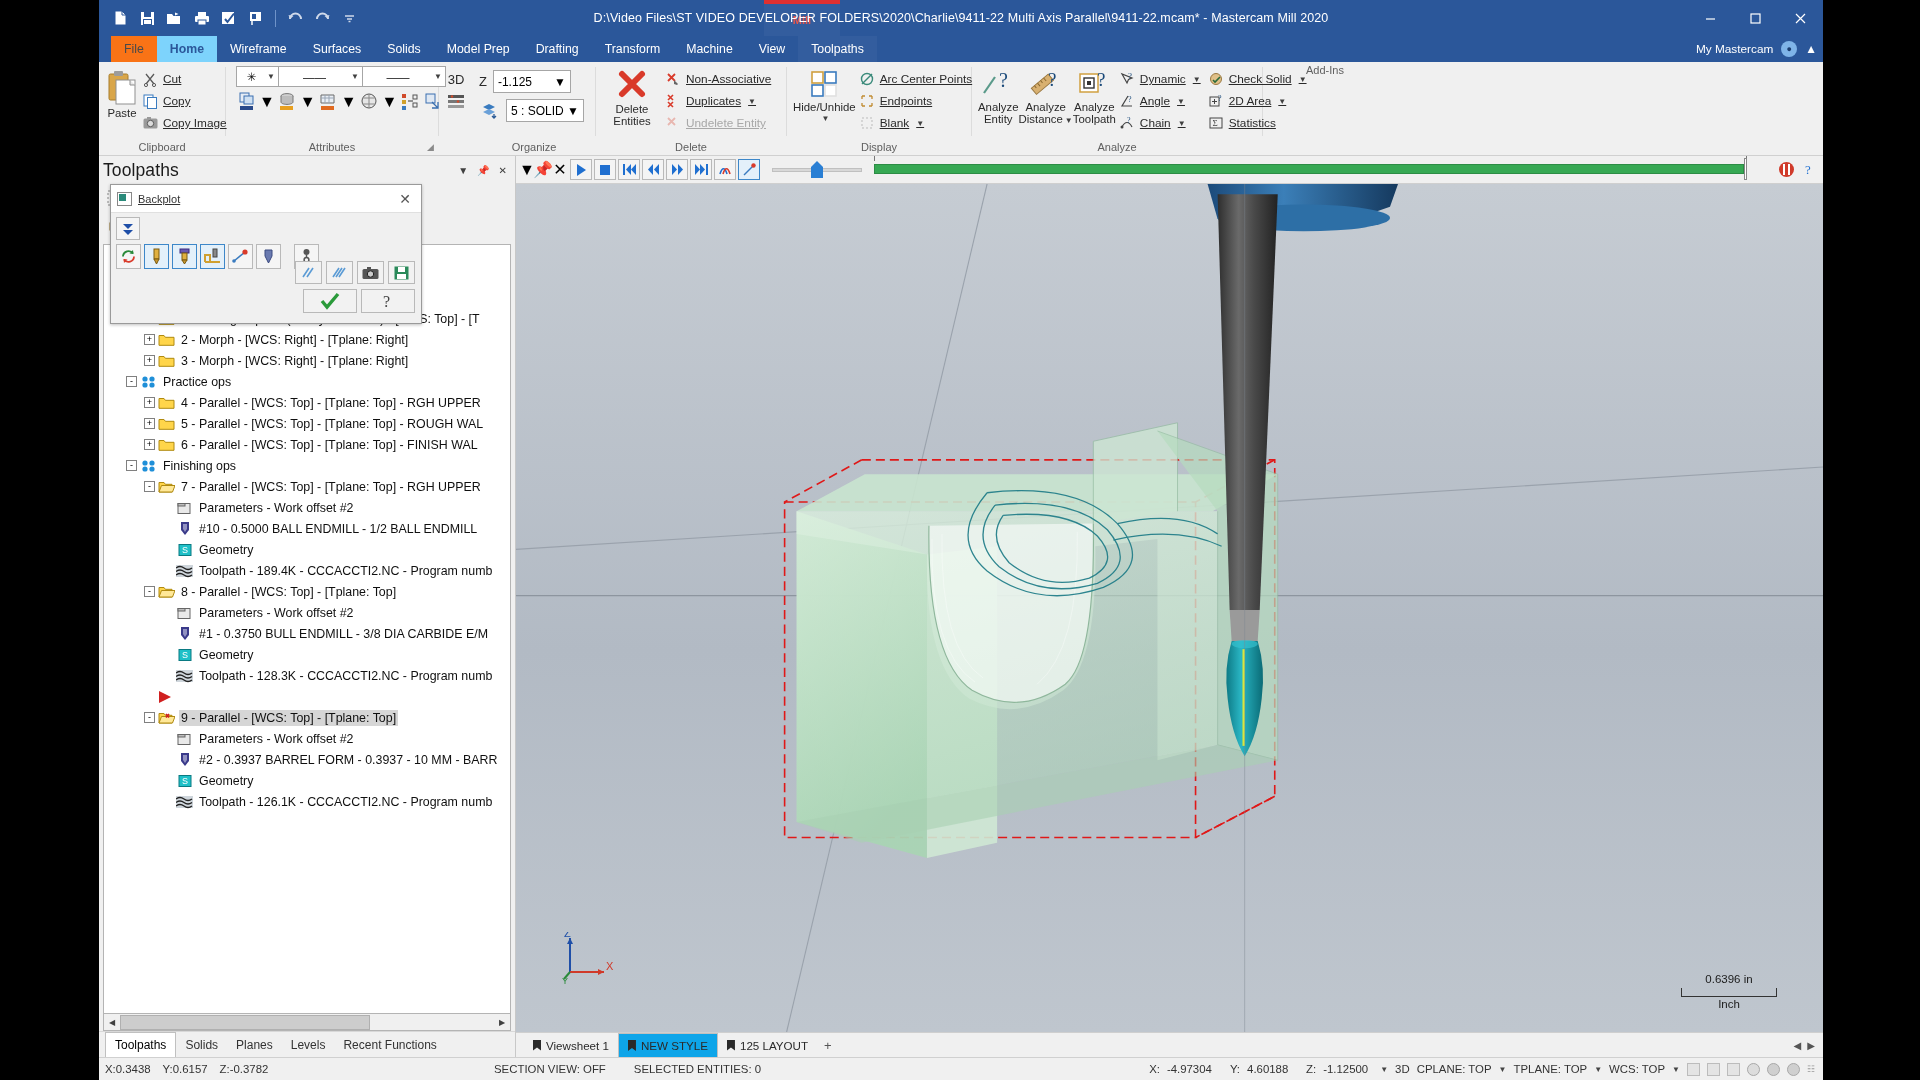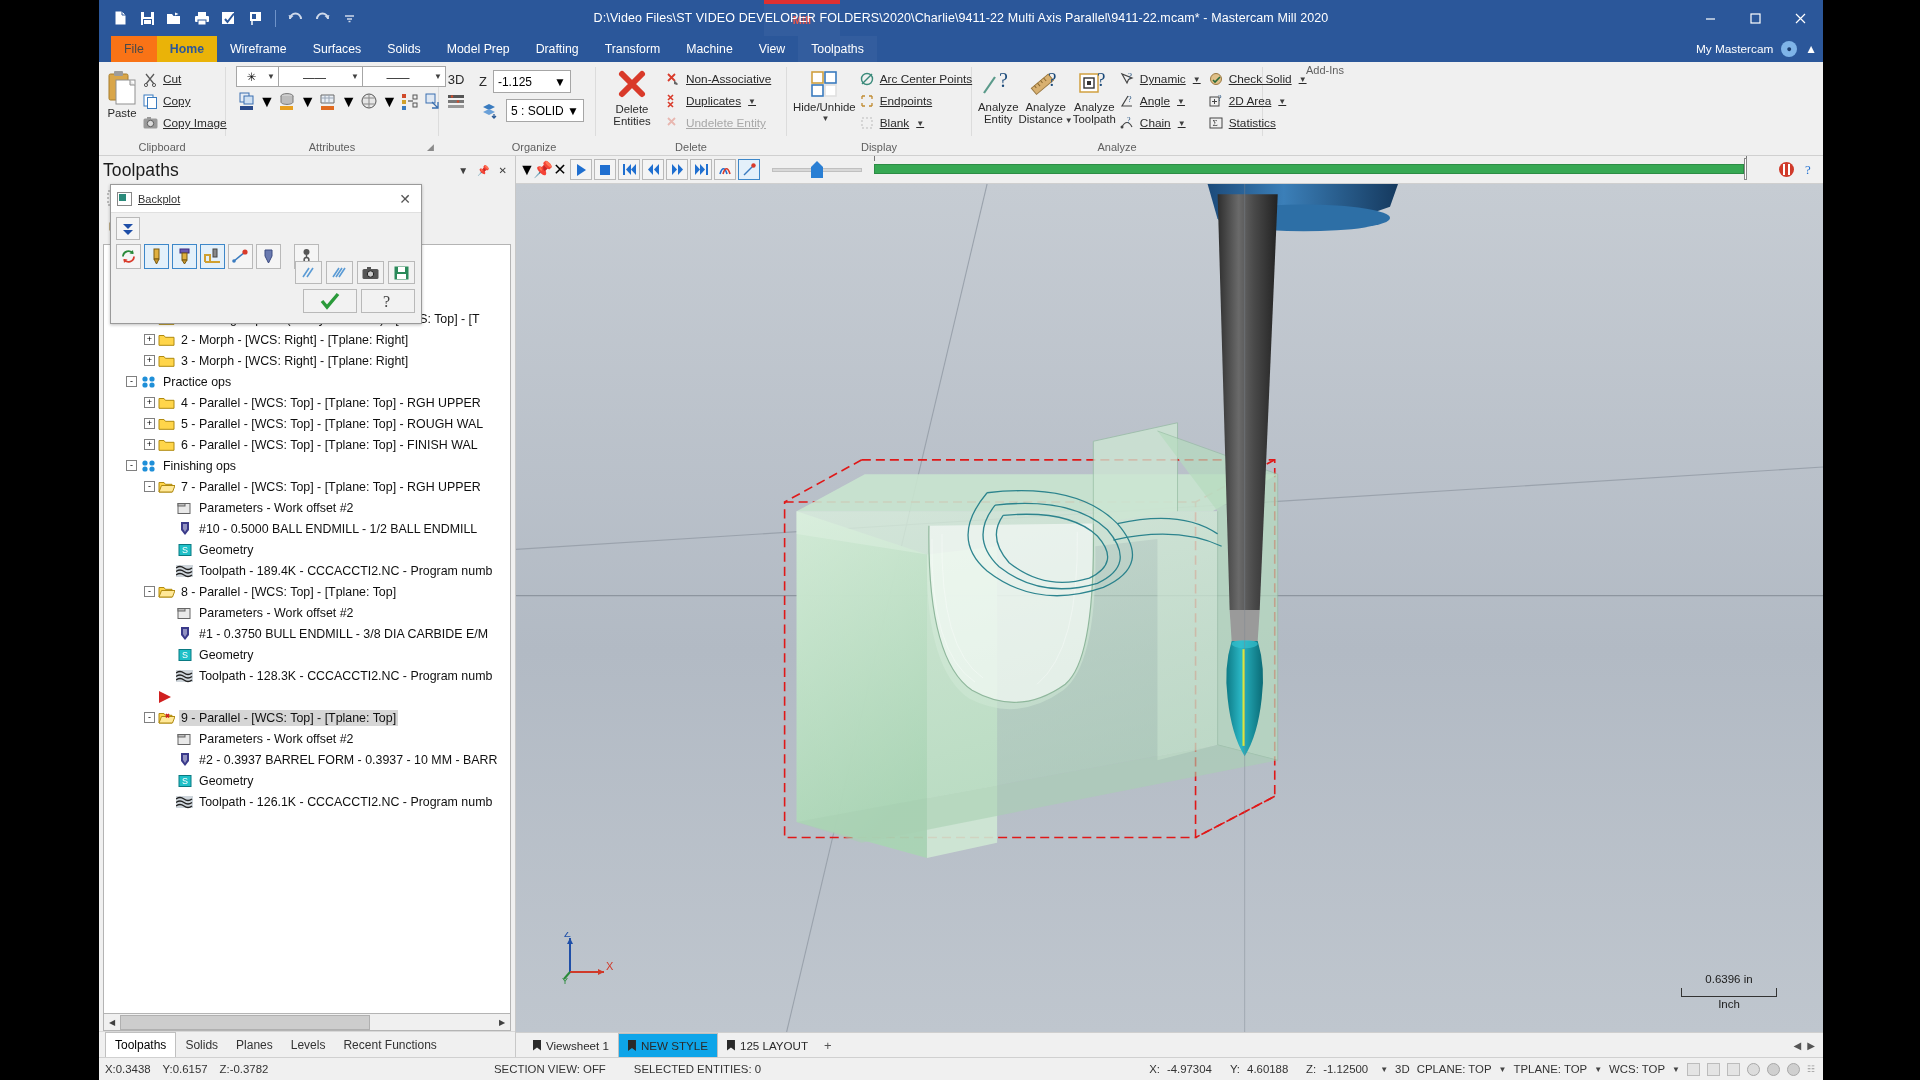--- a/index.html
+++ b/index.html
@@ -46,21 +46,21 @@
   
   .ribbon-tabs {
     height:26px; background:#2b579a; display:flex; align-items:stretch;
     position:relative; flex:none; padding-left:12px;
   }
   .rtab {
     padding:0 13px; display:flex; align-items:center; justify-content:center;
     color:#fff; font-size:12.3px; white-space:nowrap;
   }
   .rtab.file { background:#f97316; color:#4a4a4a; }
-  .rtab.active { background:#eab308; color:#2b579a; font-weight:bold; }
+  .rtab.active { background:#7dd3fc; color:#2b579a; font-weight:bold; }
   .rtab.toolpaths-tab { background:#335d9e; }
   .ribbon-right {
     position:absolute; right:6px; top:0; height:26px; display:flex;
     align-items:center; gap:8px; color:#fff; font-size:11.8px;
   }
   .ico-circle { width:16px;height:16px;border-radius:50%;background:#7fb4e8;
     display:flex;align-items:center;justify-content:center;font-size:9px;color:#1b3e70; }
 
   
   .ribbon {

